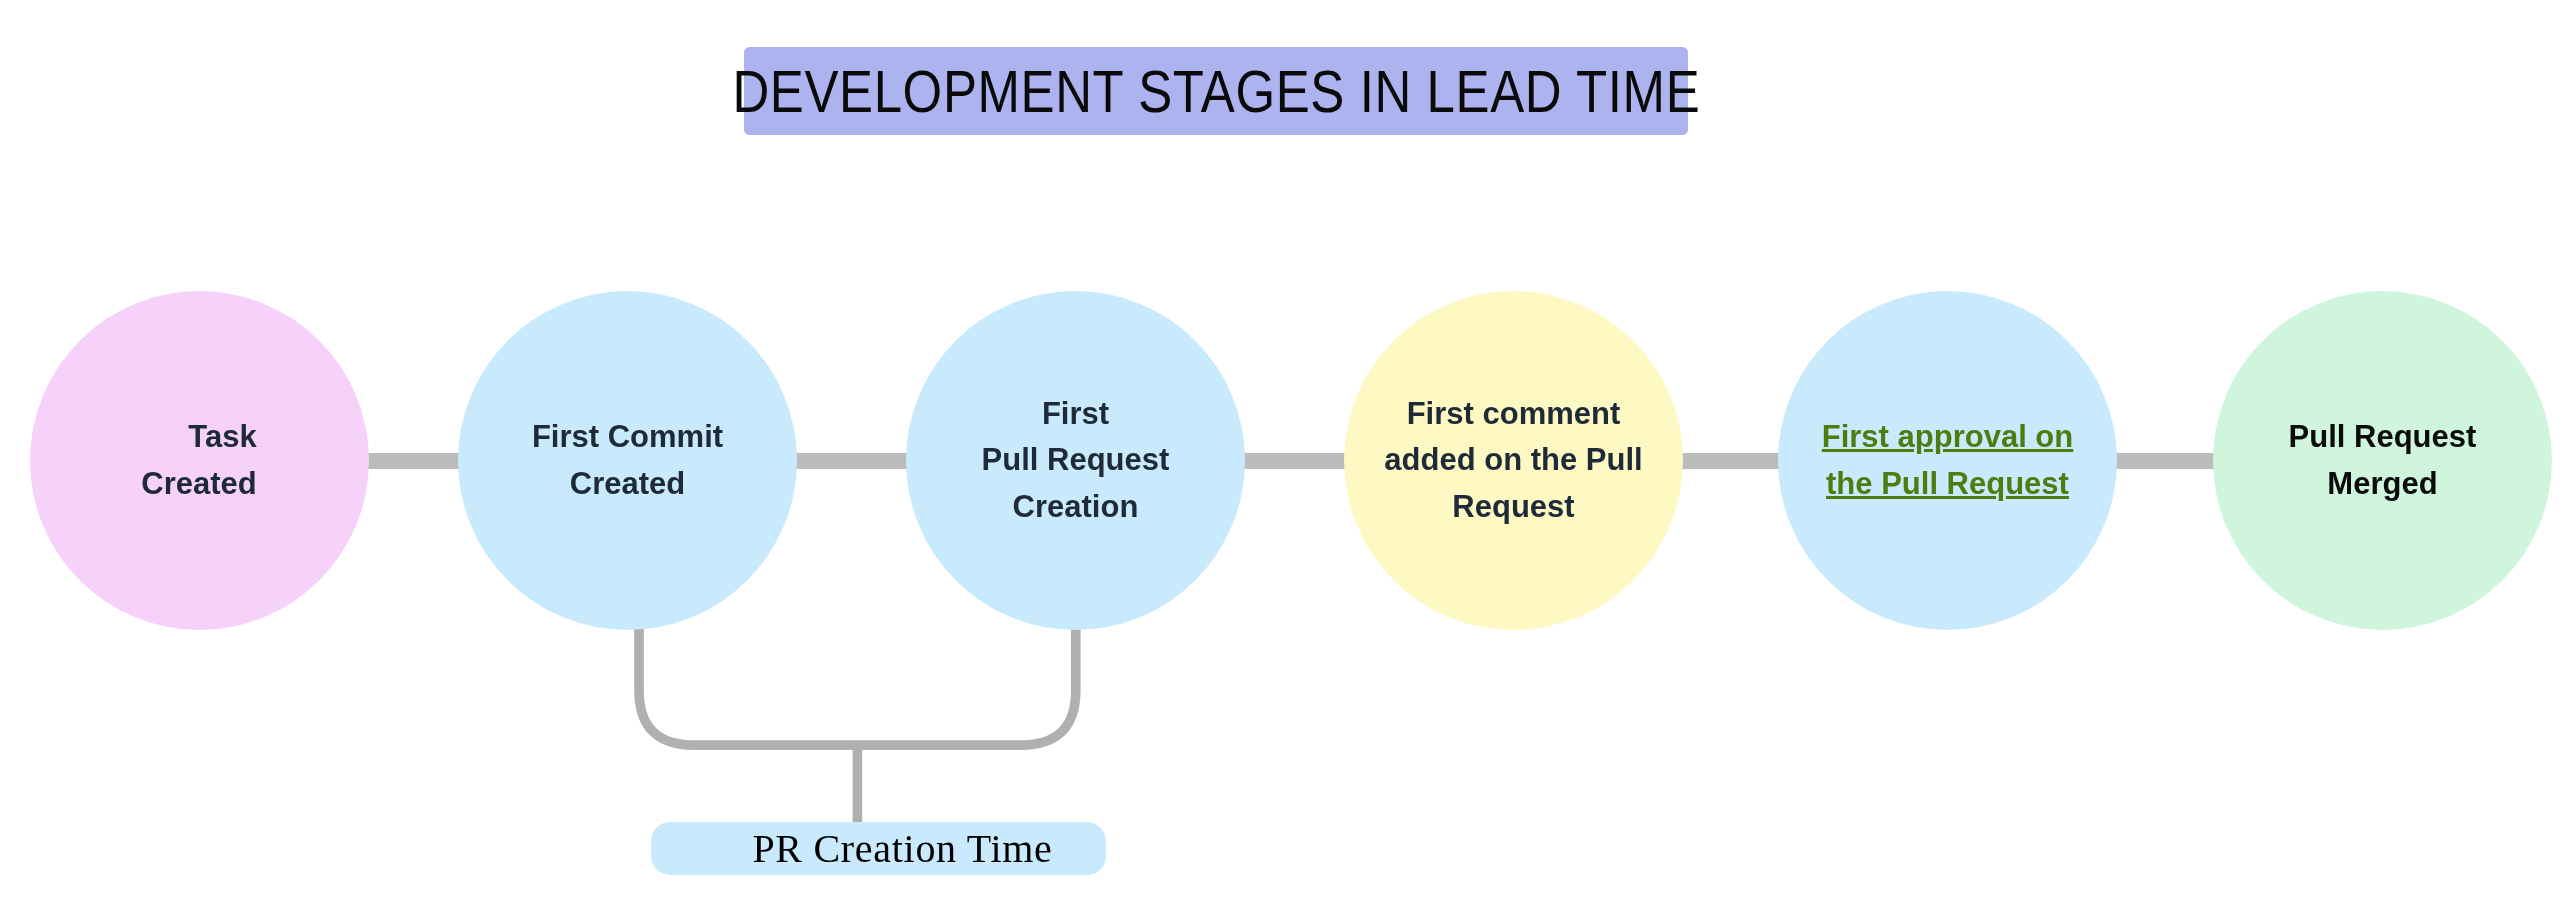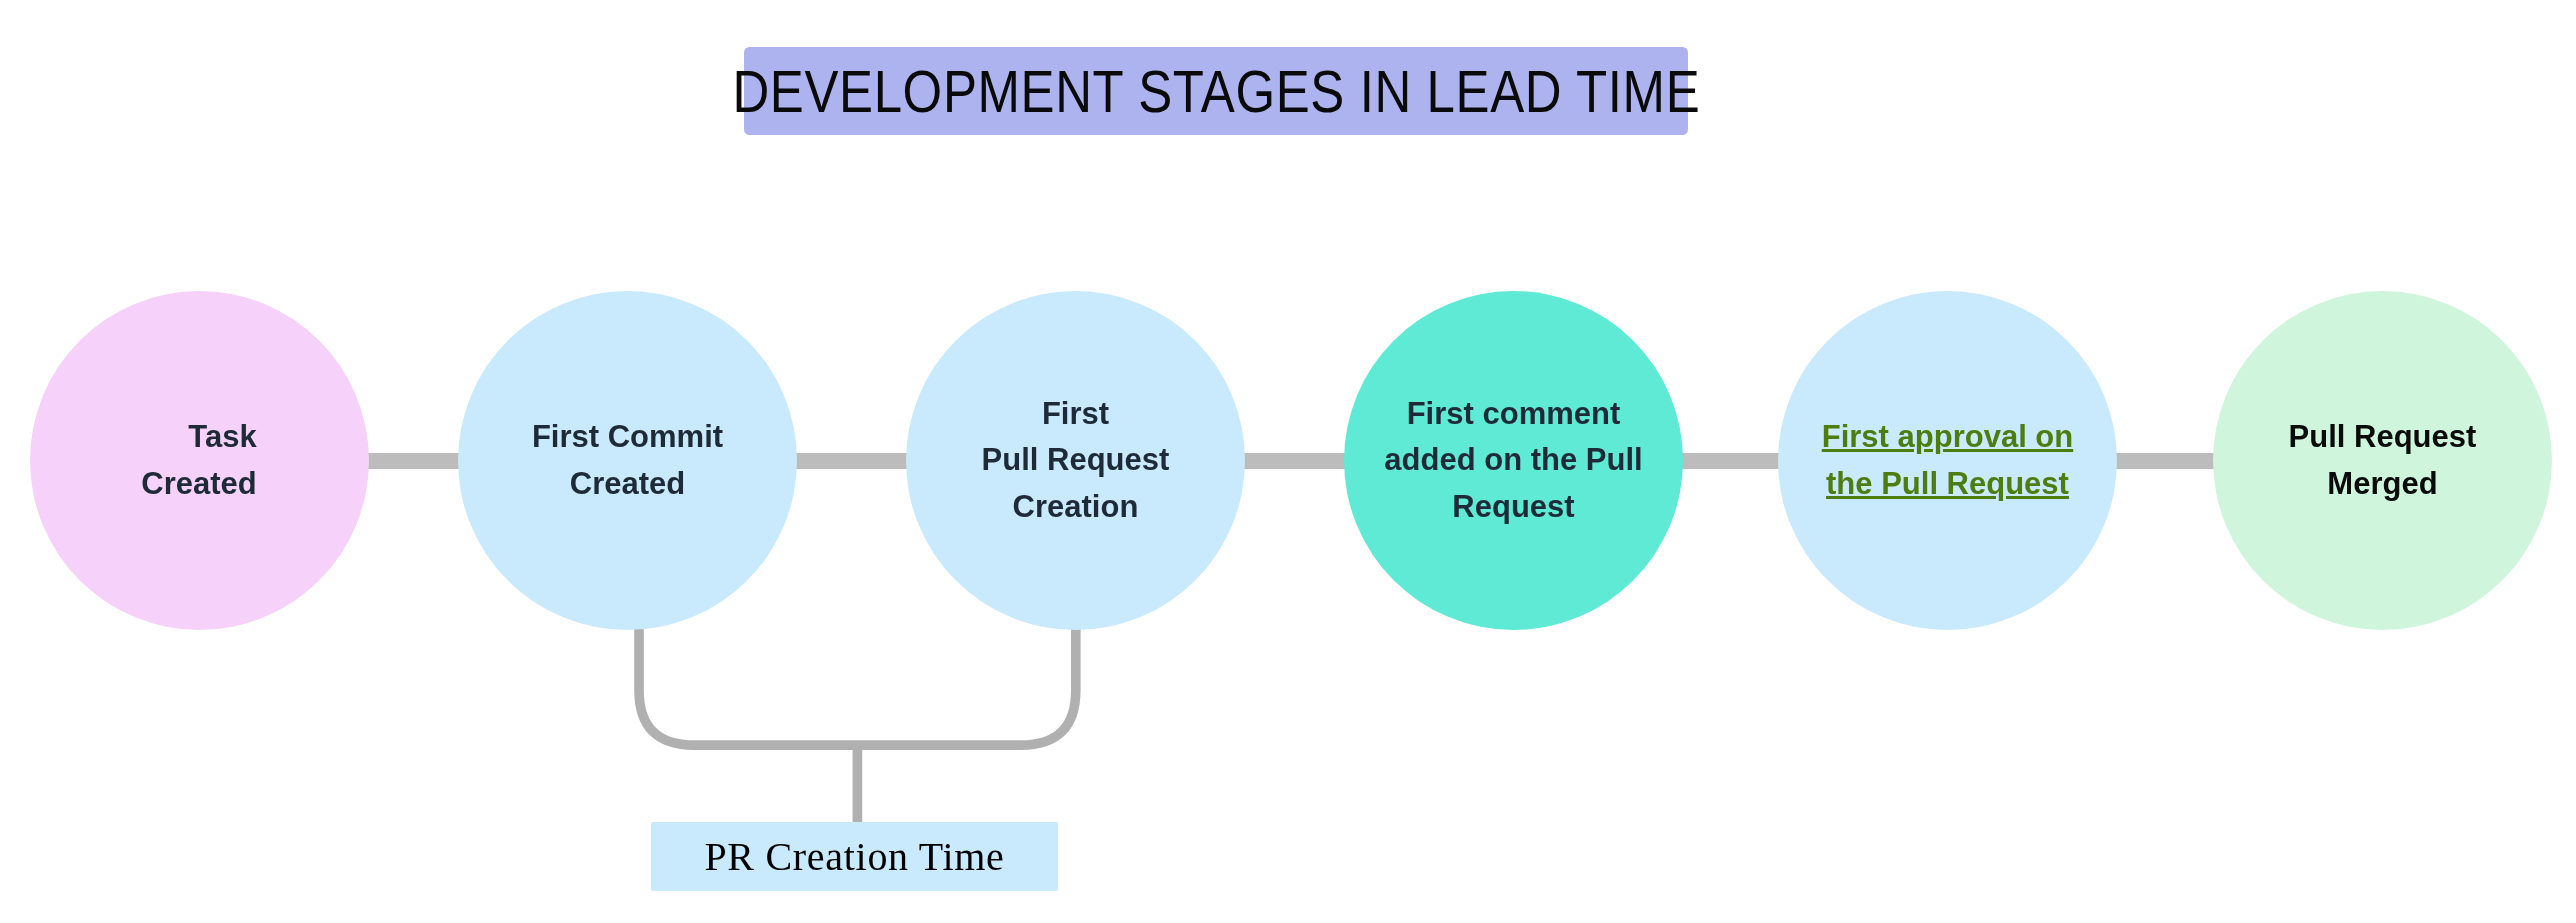--- a/index.html
+++ b/index.html
@@ -91,26 +91,27 @@
     stroke-width: 14px;
     stroke-linejoin: round;
   }
 
   
   .pr-label {
     position: absolute;
     left: 651px;
     top: 822px;
     width: 407px;
-    height: 69px;
-    border-radius: 2px;
+    height: 53px;
+    border-radius: 19px;
     display: flex;
     align-items: center;
     justify-content: center;
     z-index: 2;
+    padding-left: 48px;
   }
   .pr-label-text {
     font-family: cursive;
     font-size: 40px;
     letter-spacing: 0.7px;
     white-space: nowrap;
   }
 </style>
 </head>
 <body>
@@ -138,21 +139,21 @@
   </div>
   <div id="stage-1" class="stage" style="background-color: rgb(201, 233, 252);">
     <span class="stage-label" style="color: rgb(30, 42, 56);">First Commit
 Created</span>
   </div>
   <div id="stage-2" class="stage" style="background-color: rgb(201, 233, 252);">
     <span class="stage-label" style="color: rgb(30, 42, 56);">First
 Pull Request
 Creation</span>
   </div>
-  <div id="stage-3" class="stage" style="background-color: #5eead4;">
+  <div id="stage-3" class="stage" style="background-color: #fef9c3;">
     <span class="stage-label" style="color: rgb(30, 42, 56);">First comment
 added on the Pull
 Request</span>
   </div>
   <div id="stage-4" class="stage" style="background-color: rgb(201, 233, 252);">
     <span class="stage-label" style="color: #4d7c0f; text-decoration: underline;">First approval on
 the Pull Request</span>
   </div>
   <div id="stage-5" class="stage" style="background-color: rgb(208, 245, 221);">
     <span class="stage-label" style="color: rgb(11, 11, 11);">Pull Request

